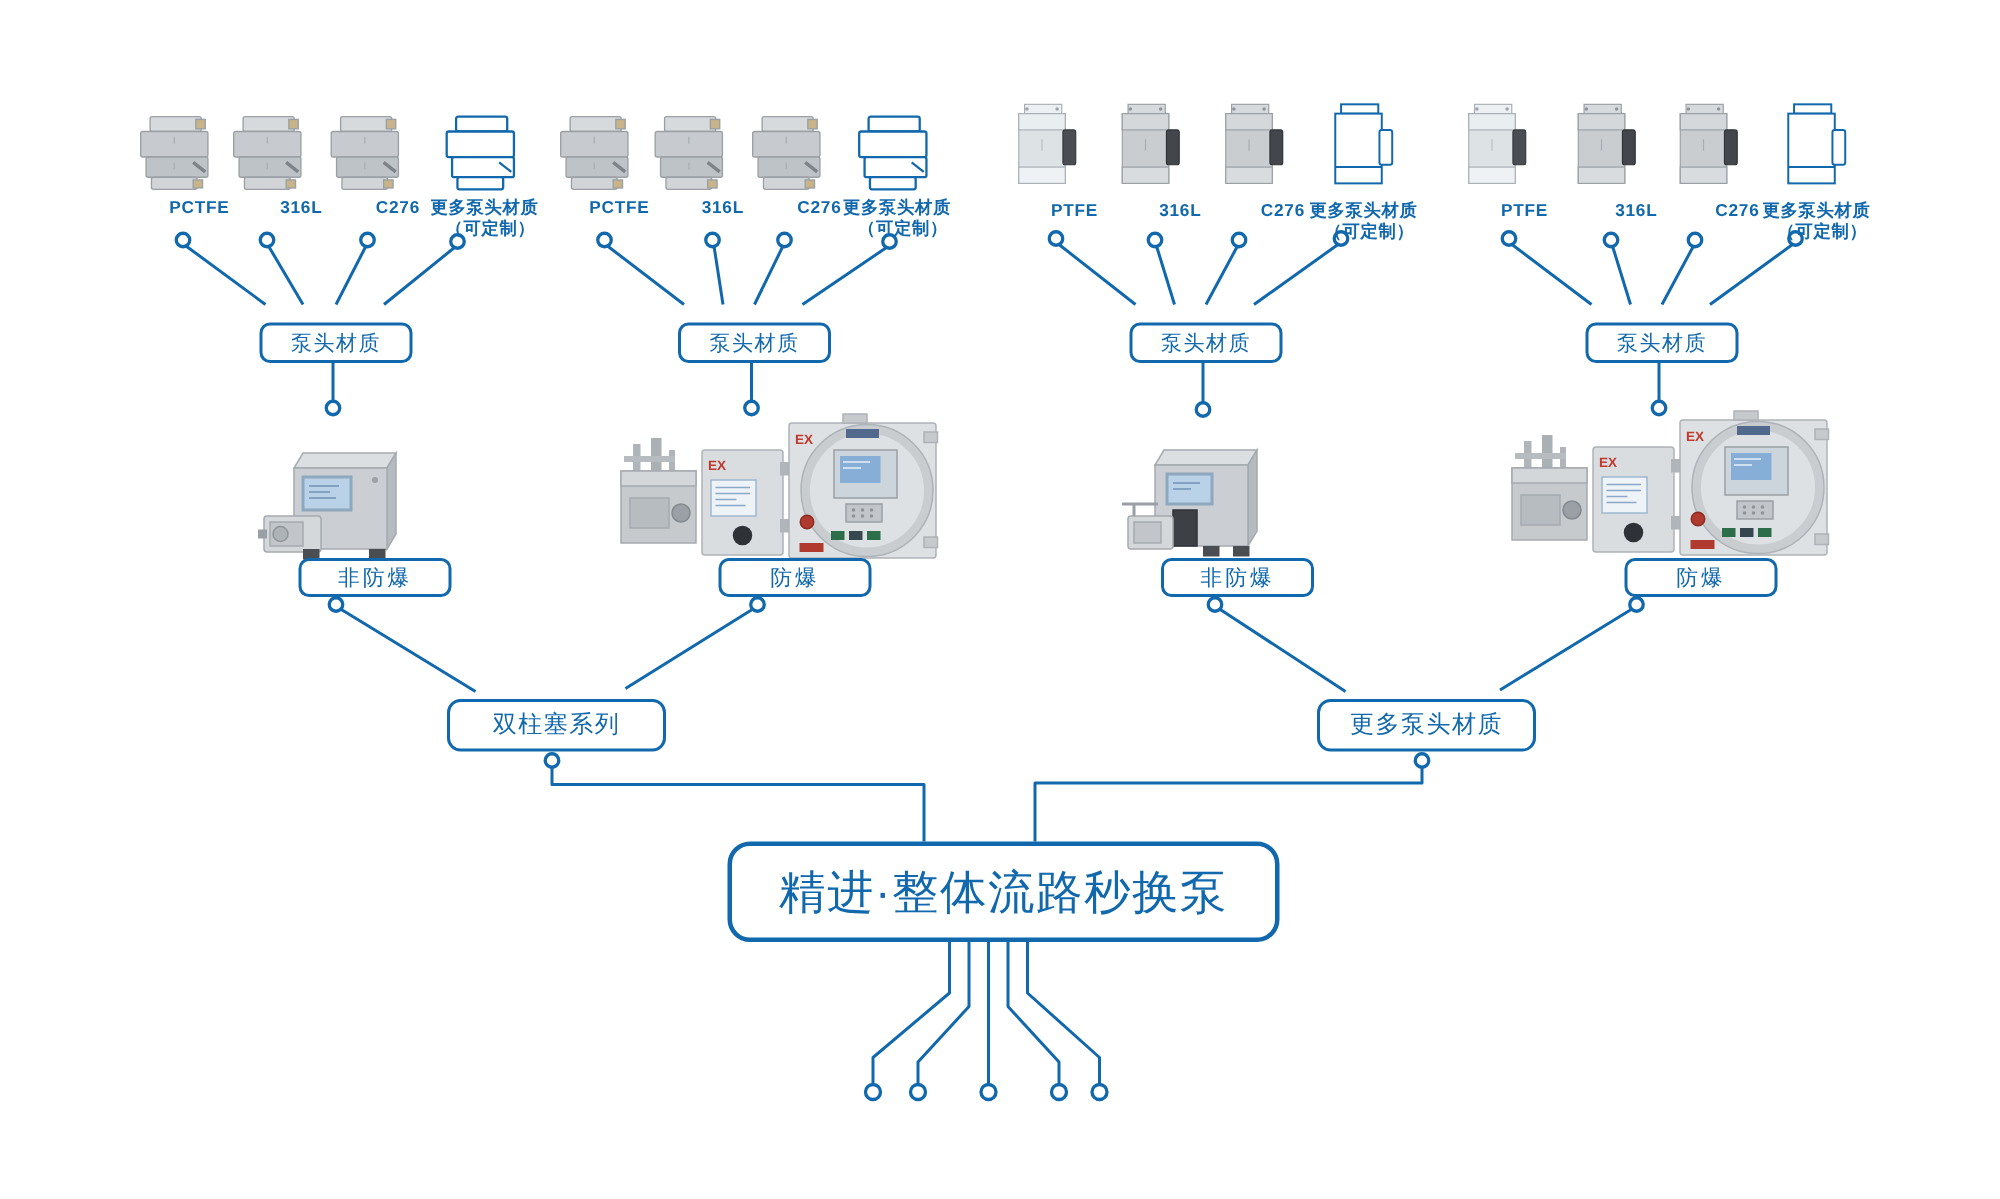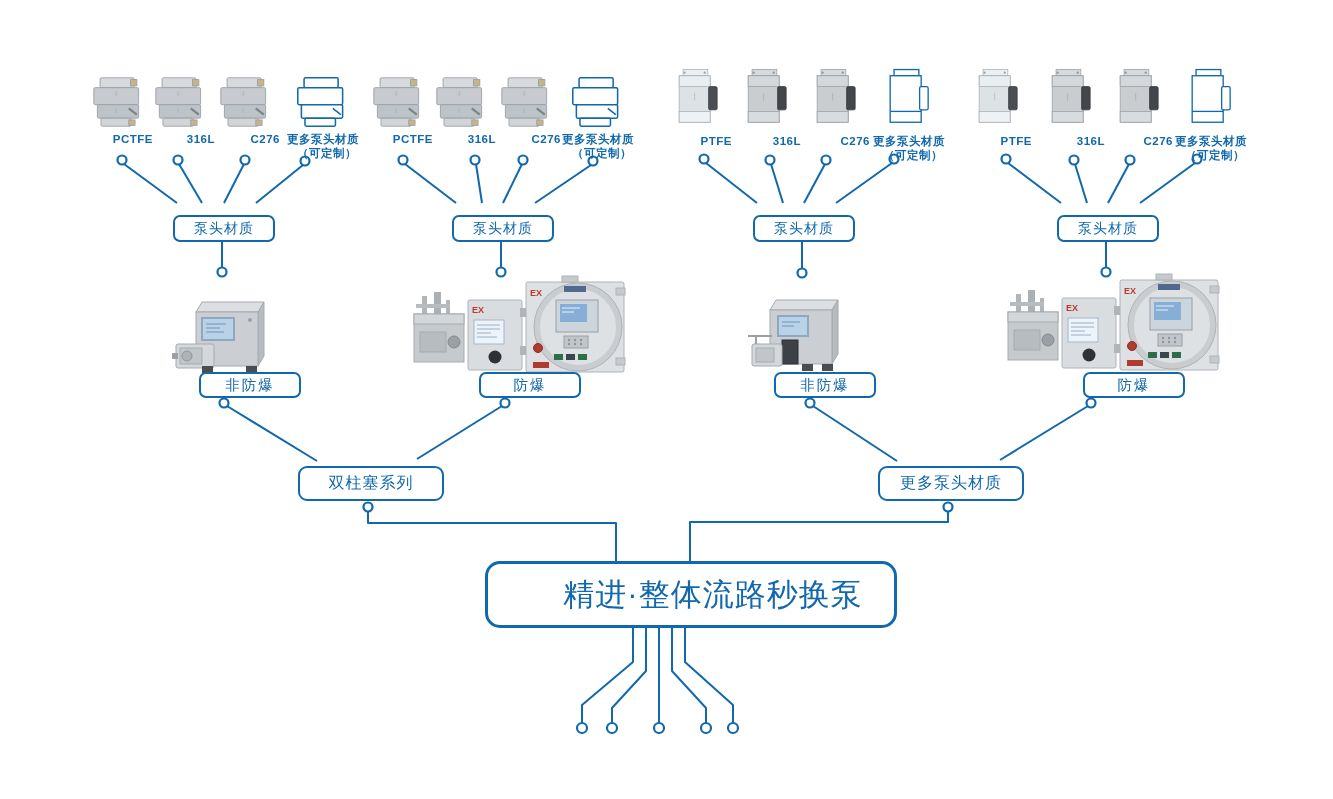--- a/index.html
+++ b/index.html
@@ -18,21 +18,21 @@
   .head-label { margin-top:4px; font-size:11.5px; font-weight:bold; color:var(--accent); line-height:14px; letter-spacing:0.5px; white-space:nowrap; }
   .outline { color:var(--accent); }
 
   
   .node-box { position:absolute; display:flex; align-items:center; justify-content:center;
               background:#fff; border:2px solid var(--accent); border-radius:7px;
               color:var(--accent); font-weight:normal; }
   .material-box { width:98px; height:23px; font-size:14px; letter-spacing:1px; }
   .type-box     { width:98px; height:22px; font-size:14.5px; letter-spacing:2px;margin-left:26px; }
   .series-box   { width:142px; height:31px; font-size:16px; border-radius:9px; letter-spacing:1px; }
-  .title-box    { width:362px; height:61px; font-size:31px; border-radius:15px; border-width:3px; letter-spacing:1px;padding-left:44px; }
+  .title-box    { width:362px; height:61px; font-size:31px; border-radius:15px; border-width:3px; letter-spacing:1px; }
 
   .product { position:absolute; }
 </style>
 </head>
 <body>
 
 <svg width="0" height="0" style="position:absolute" aria-hidden="true">
   <defs>
 
     <symbol id="headA" viewBox="0 0 64 58">

